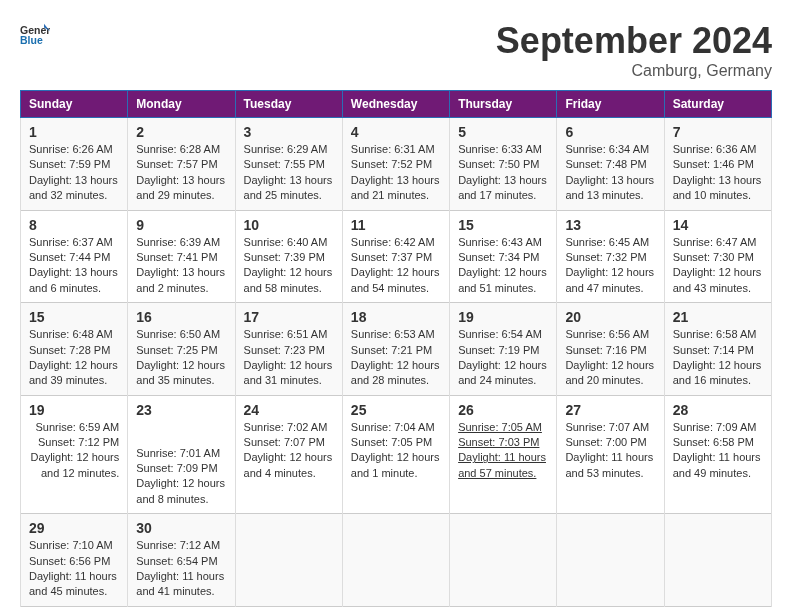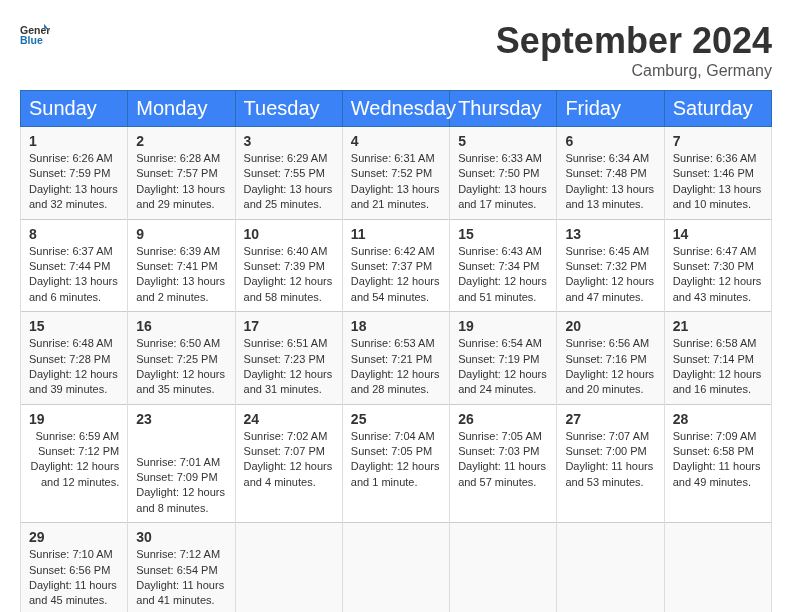--- a/index.html
+++ b/index.html
@@ -36,25 +36,25 @@
     .location {
       font-size: 16px;
       color: #555;
     }
     table {
       width: 100%;
       border-collapse: collapse;
       table-layout: fixed;
     }
     thead tr th {
-      background-color: #3b82f6;
+      background-color: #701a75;
       color: #fff;
       padding: 6px 8px;
-      font-size: 20px;
-      font-weight: normal;
+      font-size: 12px;
+      font-weight: bold;
       text-align: left;
       border: 1px solid #2a6db5;
     }
     tbody tr {
       border-bottom: 1px solid #ccc;
     }
     tbody tr td {
       padding: 6px 8px;
       vertical-align: top;
       font-size: 11px;
@@ -291,21 +291,21 @@
         </td>
         <td>
           <span class="day-num">25</span>
           <div class="day-info" style="white-space: pre-line;">Sunrise: 7:04 AM
 Sunset: 7:05 PM
 Daylight: 12 hours
 and 1 minute.</div>
         </td>
         <td>
           <span class="day-num">26</span>
-          <div class="day-info" style="white-space: pre-line;">Sunrise: 7:05 AM
+          <div class="day-info" style="white-space: pre-line; text-decoration: underline;">Sunrise: 7:05 AM
 Sunset: 7:03 PM
 Daylight: 11 hours
 and 57 minutes.</div>
         </td>
         <td>
           <span class="day-num">27</span>
           <div class="day-info" style="white-space: pre-line;">Sunrise: 7:07 AM
 Sunset: 7:00 PM
 Daylight: 11 hours
 and 53 minutes.</div>

